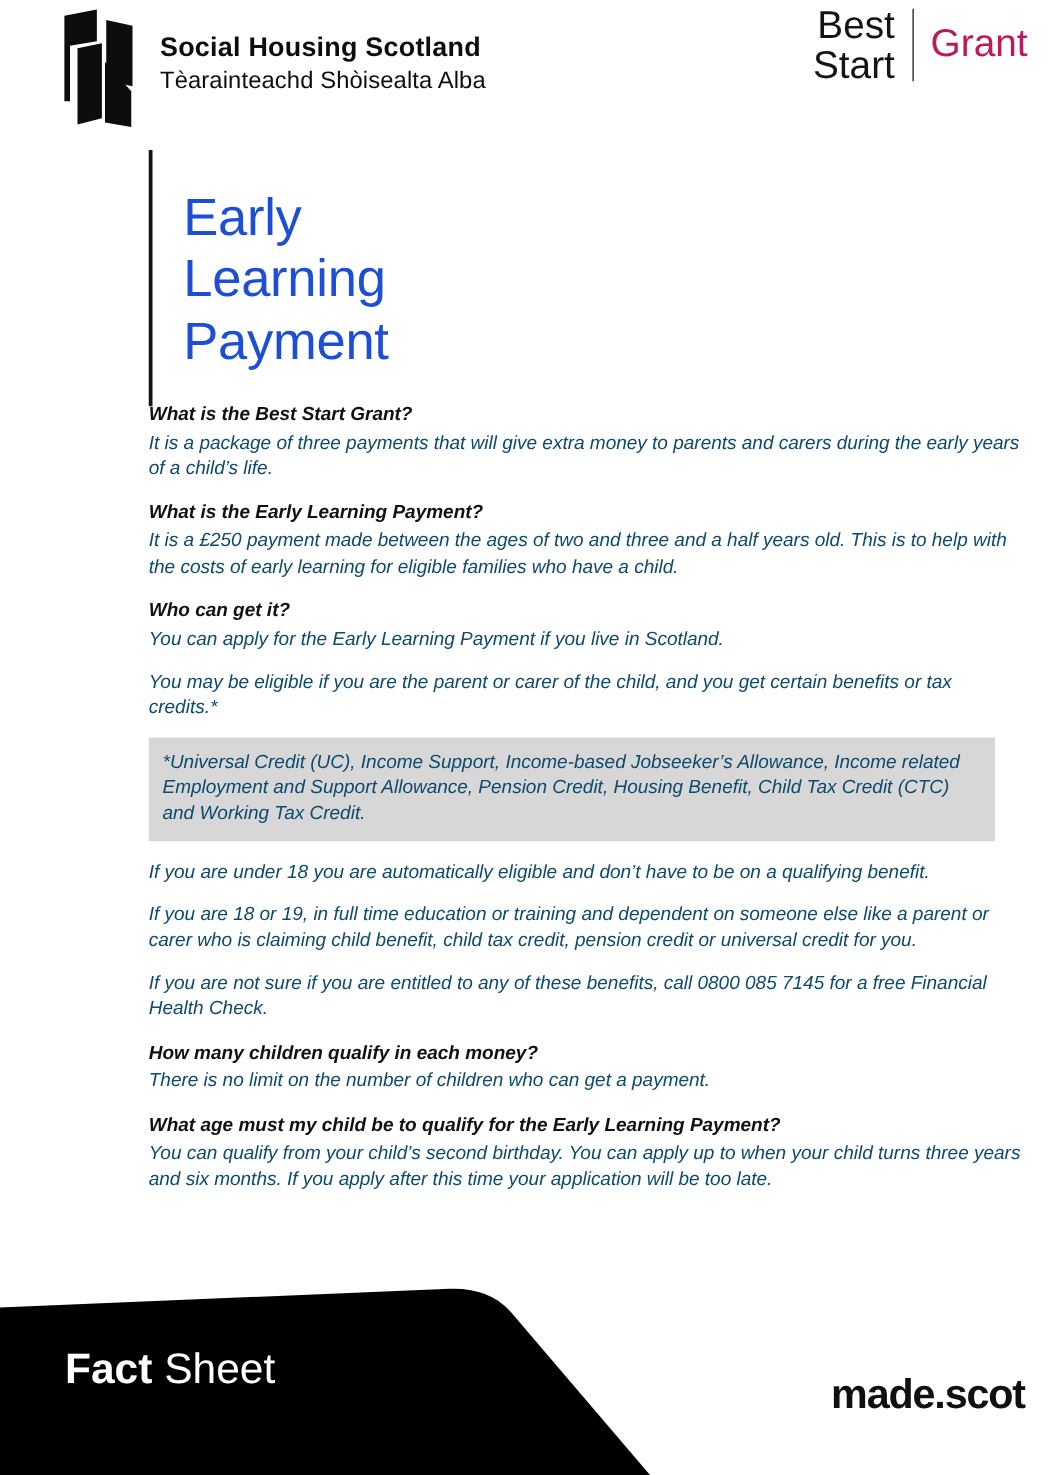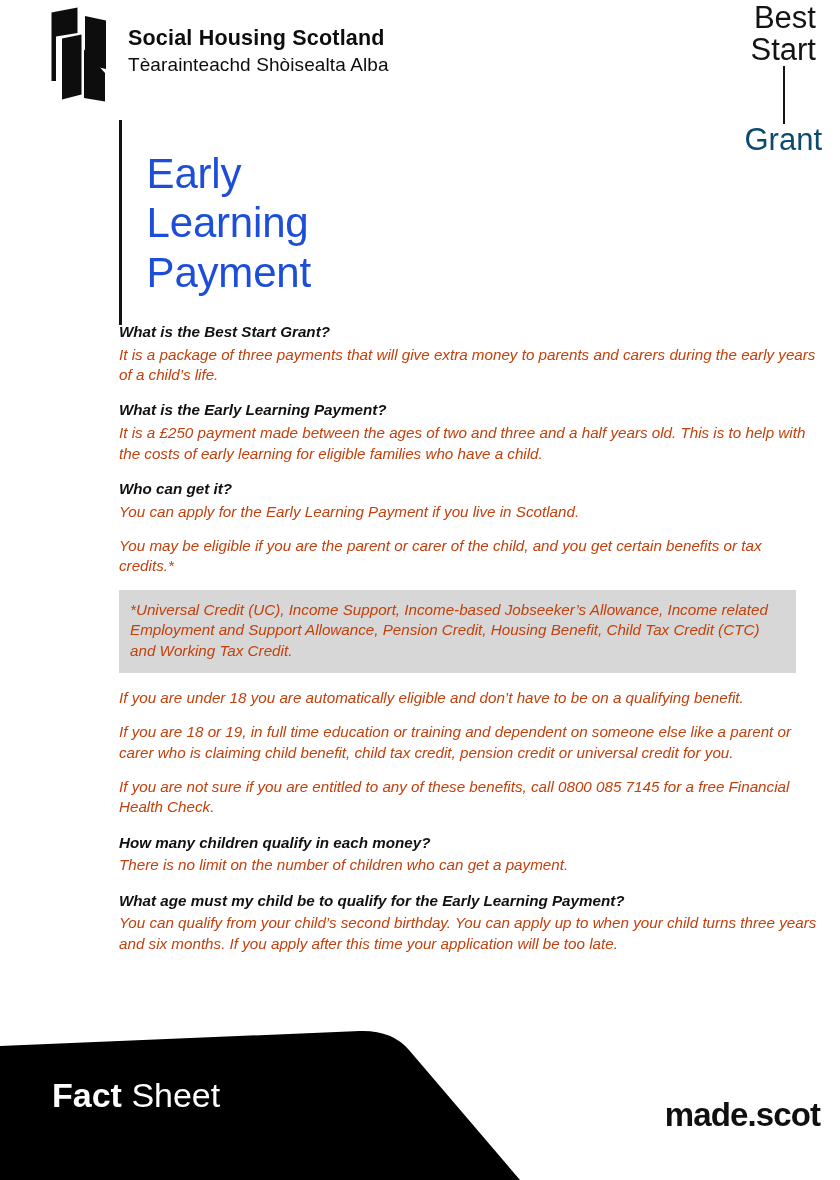--- a/index.html
+++ b/index.html
@@ -60,41 +60,40 @@
   }
 
   
   #bsg-lockup {
     position: absolute;
     right: 18px;
     top: 2px;
     display: flex;
     align-items: center;
     height: 68px;
-    flex-direction: column;
   }
   #bsg-stack {
     text-align: right;
     font-weight: 400;
     font-size: 31px;
     line-height: 1.03;
     color: #141414;
   }
   #bsg-divider {
     width: 1.6px;
     height: 58px;
     background: #141414;
     margin: 0 13px 0 14px;
     flex: 0 0 auto;
   }
   #bsg-grant {
     font-weight: 400;
     font-size: 31px;
     line-height: 1.03;
-    color: #0c4a6e;
+    color: #be185d;
     padding-bottom: 2px;
   }
 
   
   #doc-title-block {
     position: absolute;
     left: 119px;
     top: 120px;
     display: flex;
     align-items: stretch;
@@ -127,21 +126,21 @@
     font-size: 15.2px;
     font-weight: 700;
     line-height: 1.3;
     color: #111111;
     margin: 0 0 3px 0;
   }
   .body-para {
     font-size: 15.2px;
     font-weight: 400;
     line-height: 1.34;
-    color: #c2410c;
+    color: #0c4a6e;
     margin: 0;
   }
   .gap-section { height: 15px; }
   .gap-para { height: 14px; }
 
   #benefits-callout {
     background: #d7d7d7;
     padding: 10px 16px 11px 11px;
     margin: 13px 0 0 0;
     width: 677px;

